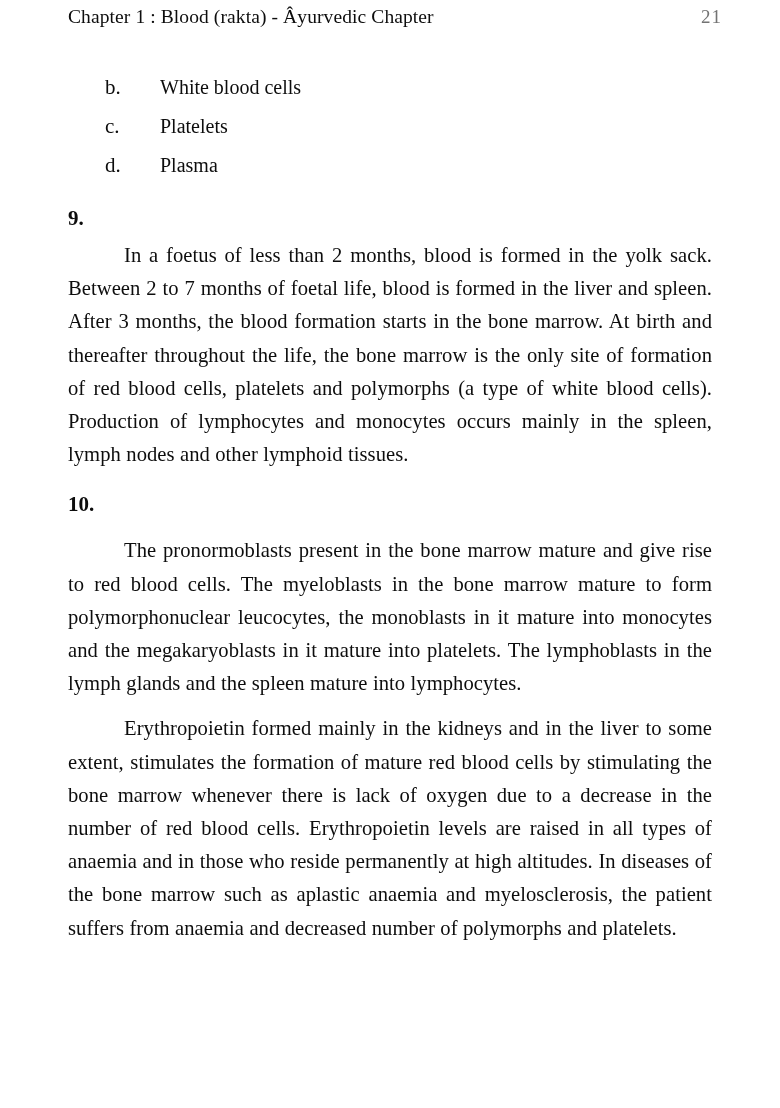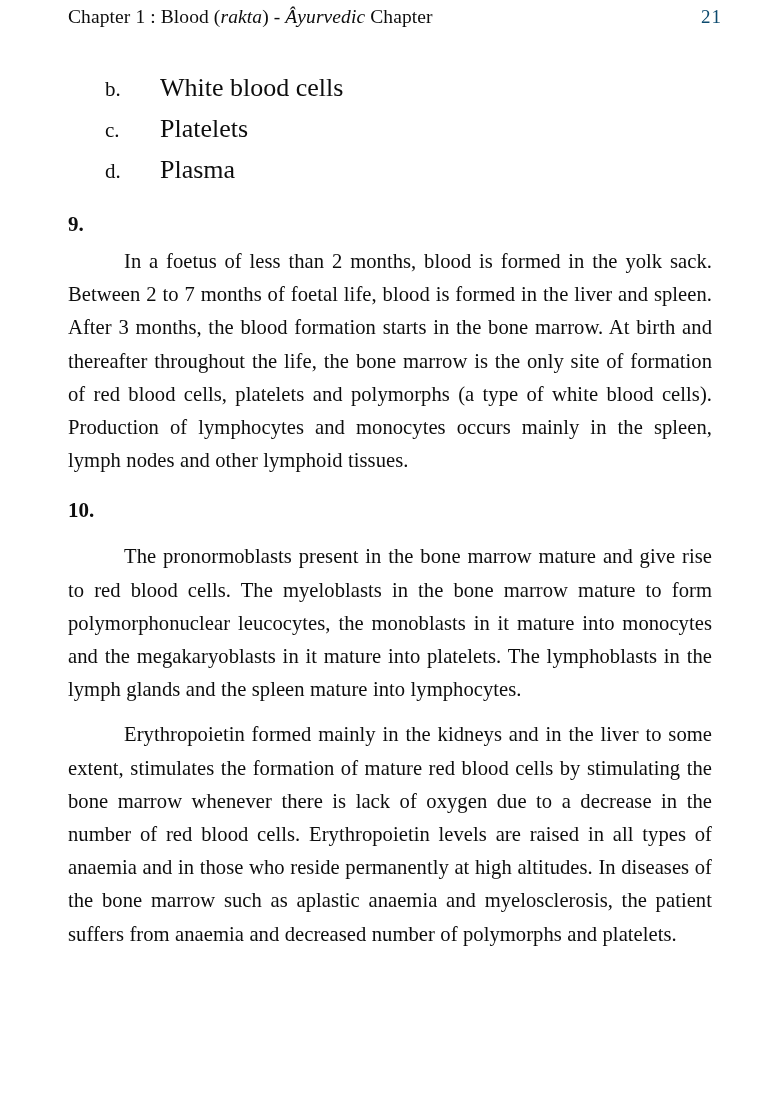--- a/index.html
+++ b/index.html
@@ -34,27 +34,26 @@
     display: flex;
     align-items: baseline;
     justify-content: space-between;
   }
   .header-title {
     font-size: 19.5px;
     letter-spacing: 0.1px;
     white-space: nowrap;
   }
   .header-title .ital {
-    font-style: italic;
     text-align: right;
   }
   .page-number {
     font-size: 19px;
     letter-spacing: 1px;
-    color: #0c4a6e;
+    color: #737373;
   }
 
   
   .content {
     position: absolute;
     top: 68px;
     left: 68px;
     width: 644px;
   }
 
@@ -71,21 +70,21 @@
     line-height: 39px;
     white-space: nowrap;
   }
   .sub-list .marker {
     width: 55px;
     flex: 0 0 55px;
     margin-left: 37px;
     font-size: 21px;
   }
   .sub-list .item-text {
-    font-size: 26px;
+    font-size: 20px;
   }
 
   
   .section-heading {
     display: flex;
     align-items: baseline;
     font-weight: bold;
     font-size: 21px;
     line-height: 30px;
     margin-top: 18px;

